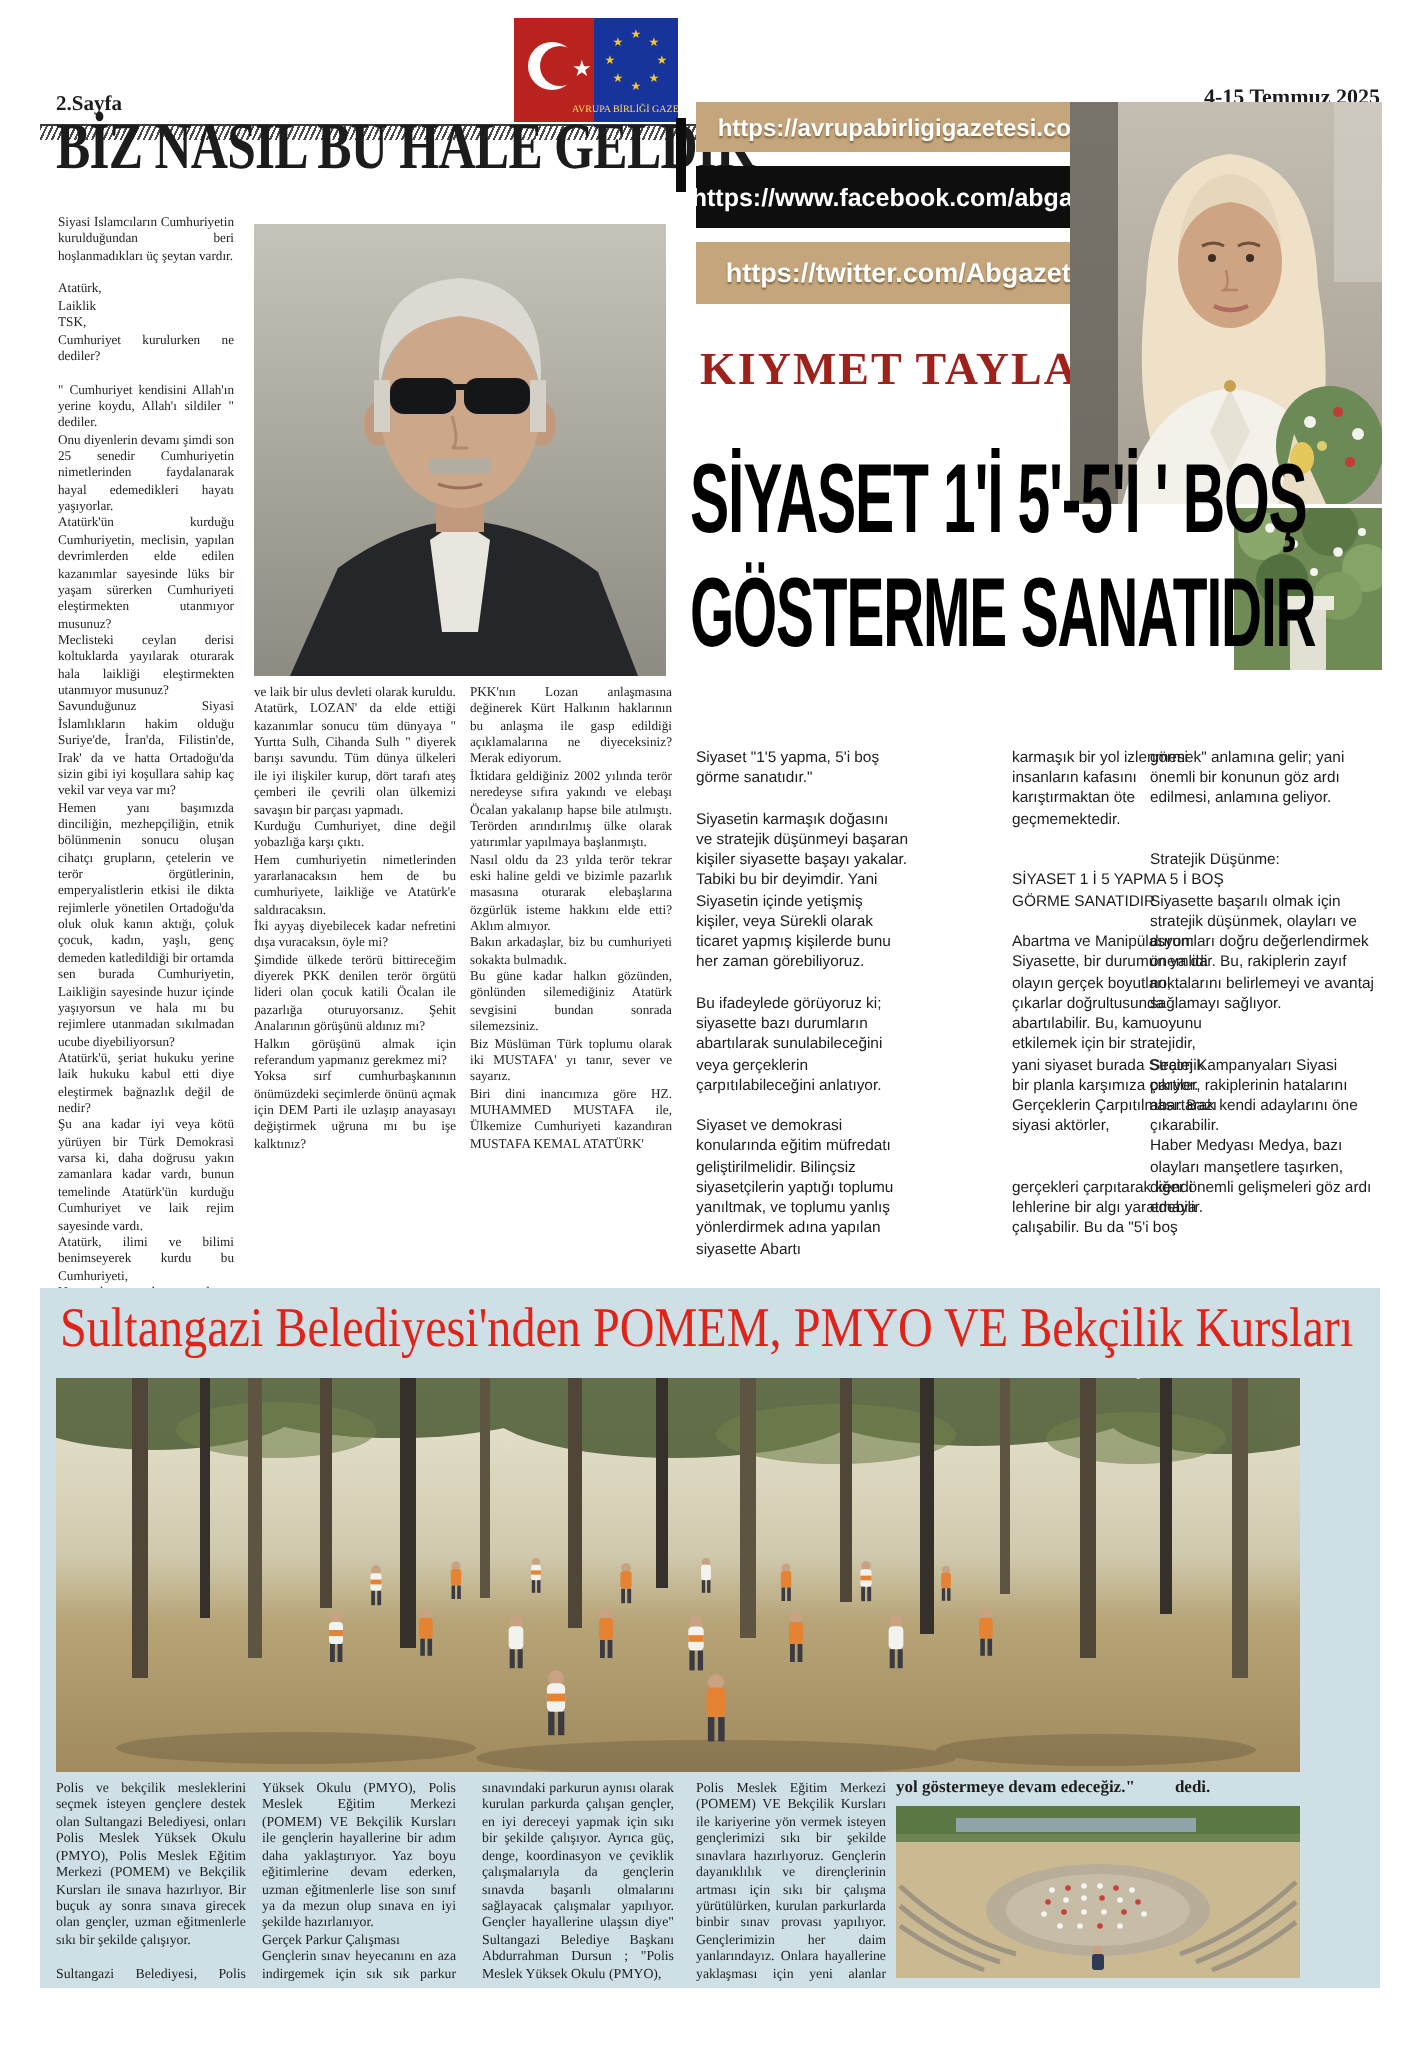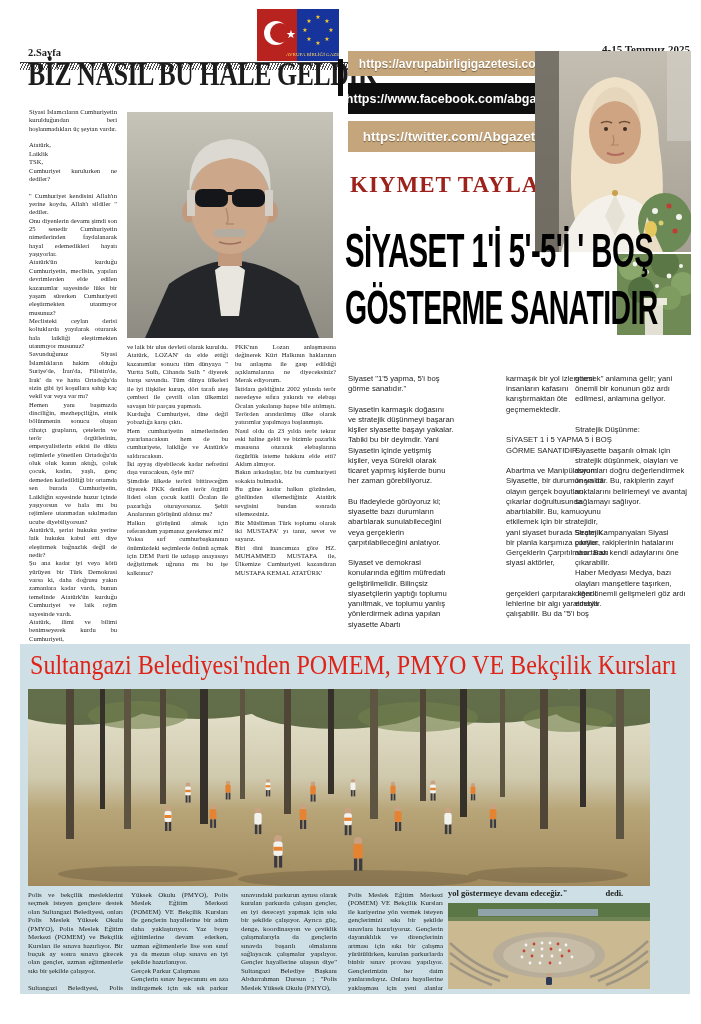--- a/index.html
+++ b/index.html
@@ -52,21 +52,21 @@
   .blue-panel{left:20px;top:644px;width:670px;height:350px;background:#cee0e5;}
   .hl3{left:30px;top:649px;font-size:28px;color:#df2318;white-space:nowrap;
        transform:scaleX(.86);transform-origin:0 0;}
   .photo-forest{left:28px;top:689px;width:622px;height:197px;}
   .bcol{font-family:"Liberation Serif",serif;font-size:6.9px;line-height:1.22;}
   .colB1{left:28px;top:891px;width:95px;height:100px;}
   .colB2{left:131px;top:891px;width:97px;height:100px;}
   .colB3{left:241px;top:891px;width:96px;height:100px;}
   .colB4{left:348px;top:891px;width:95px;height:100px;}
   .tail{left:448px;top:888px;width:230px;font-size:8.5px;font-weight:bold;font-family:"Liberation Serif",serif;}
-  .tail .said{display:inline-block;margin-left:38px;}
+  .tail .said{display:inline-block;margin-left:20px;}
   .photo-amphi{left:448px;top:903px;width:202px;height:86px;}
 </style>
 </head>
 <body>
 
 <div class="page">
 
   <div class="abs page-label">2.Sayfa</div>
   <div class="abs hatch-rule"></div>
   <div class="abs issue-date">4-15 Temmuz 2025</div>

